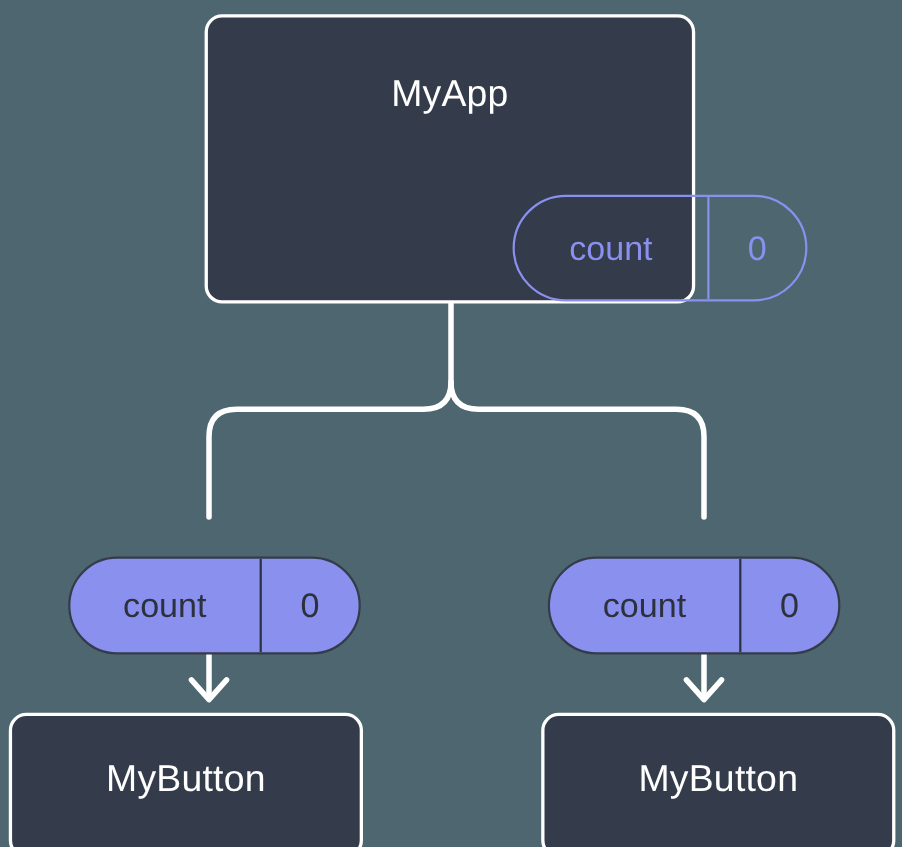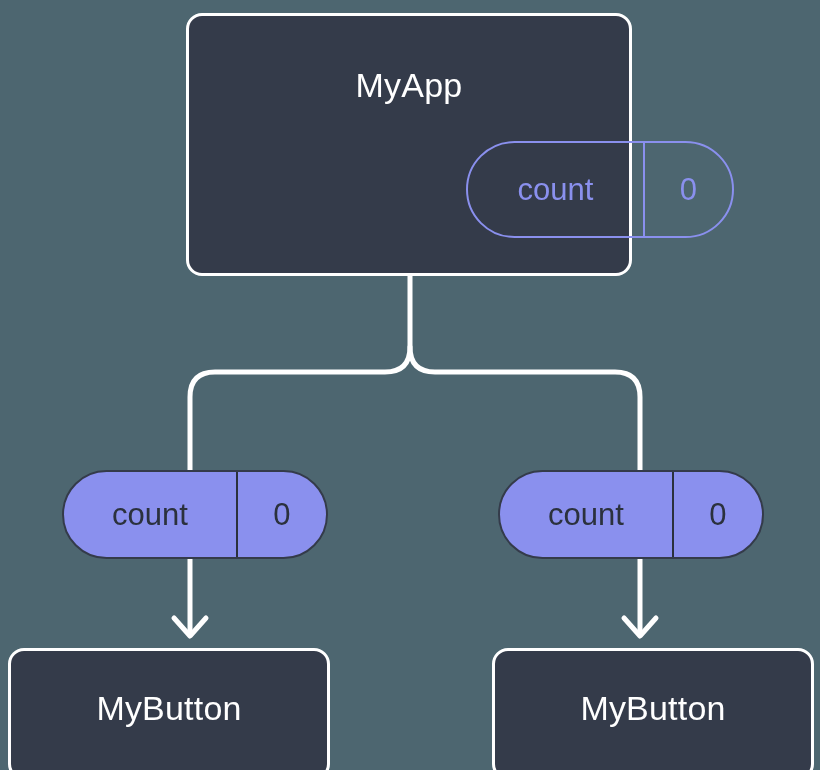--- a/index.html
+++ b/index.html
@@ -76,20 +76,21 @@
   }
 
   
   .pill {
     position: absolute;
     box-sizing: border-box;
     display: flex;
     align-items: stretch;
     border-radius: 999px;
     overflow: hidden;
+    margin-top: 36px;
   }
   .pill-key, .pill-val {
     display: flex;
     align-items: center;
     justify-content: center;
     font-size: 31px;
     font-weight: 400;
     line-height: 1;
     white-space: nowrap;
   }

